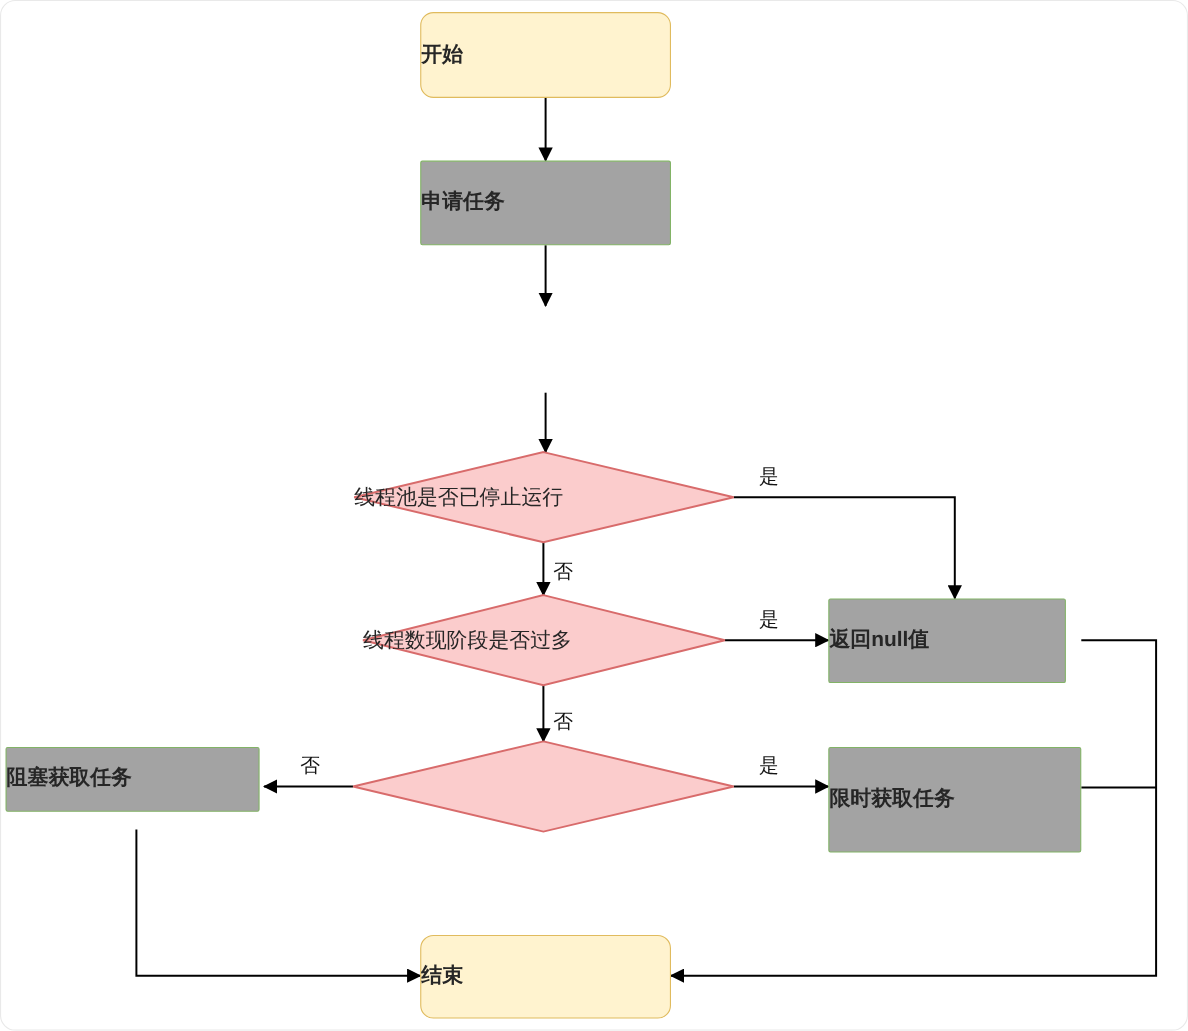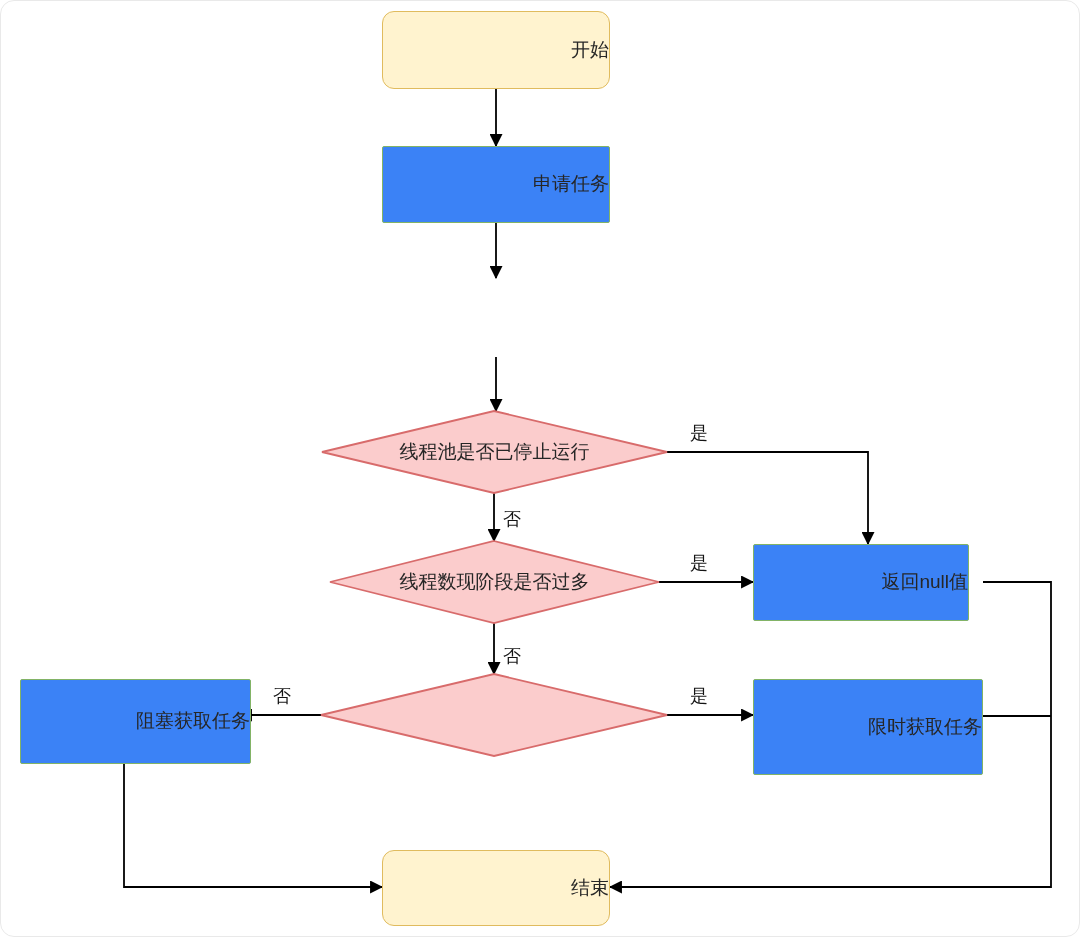--- a/index.html
+++ b/index.html
@@ -20,42 +20,43 @@
   }
   .edges-svg {
     position: absolute;
     left: 0;
     top: 0;
   }
   .node {
     position: absolute;
     display: flex;
     align-items: center;
-    justify-content: flex-end;
+    justify-content: flex-start;
     text-align: center;
     font-size: 19px;
     color: #262626;
     line-height: 1.5;
     box-sizing: border-box;
+    font-weight: bold;
   }
   .terminal {
     background: #fff3cf;
     border: 1.5px solid #e0bb5e;
     border-radius: 12px;
   }
   .process {
-    background: #3b82f6;
+    background: #a3a3a3;
     border: 1.5px solid #82b366;
     border-radius: 2px;
   }
   .decision-label {
     position: absolute;
     display: flex;
     align-items: center;
-    justify-content: center;
+    justify-content: flex-start;
     text-align: center;
     font-size: 19px;
     color: #262626;
     pointer-events: none;
   }
   .edge-label {
     position: absolute;
     transform: translate(-50%, -50%);
     font-size: 18px;
     color: #141414;
@@ -104,21 +105,21 @@
 
   <div class="node process" style="left:381px; top:145px; width:228px; height:77px;">
     <span>申请任务</span>
   </div>
 
 
   <div class="node process" style="left:752px; top:543px; width:216px; height:77px;">
     <span>返回null值</span>
   </div>
 
-  <div class="node process" style="left:19px; top:678px; width:231px; height:85px;">
+  <div class="node process" style="left:4px; top:678px; width:231px; height:59px;">
     <span>阻塞获取任务</span>
   </div>
 
   <div class="node process" style="left:752px; top:678px; width:230px; height:96px;">
     <span>限时获取任务</span>
   </div>
 
   <div class="node terminal" style="left:381px; top:849px; width:228px; height:76px;">
     <span>结束</span>
   </div>

